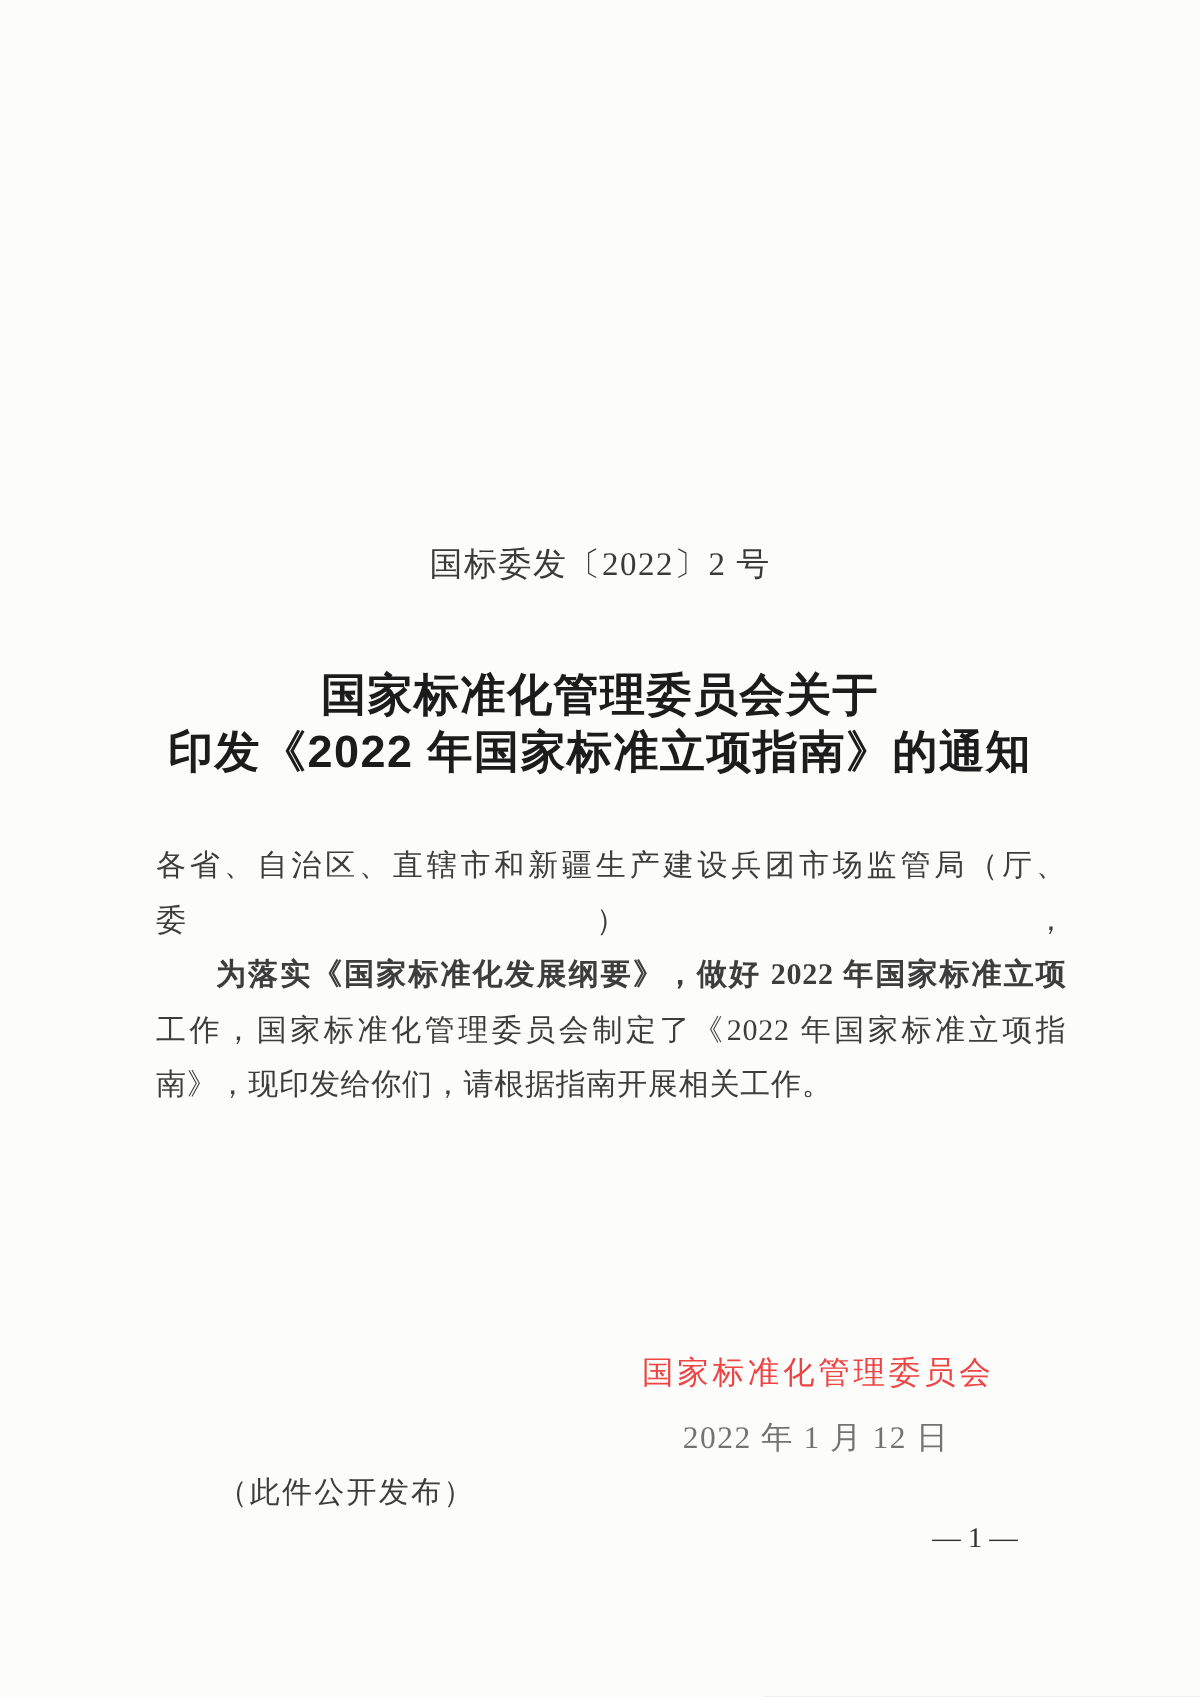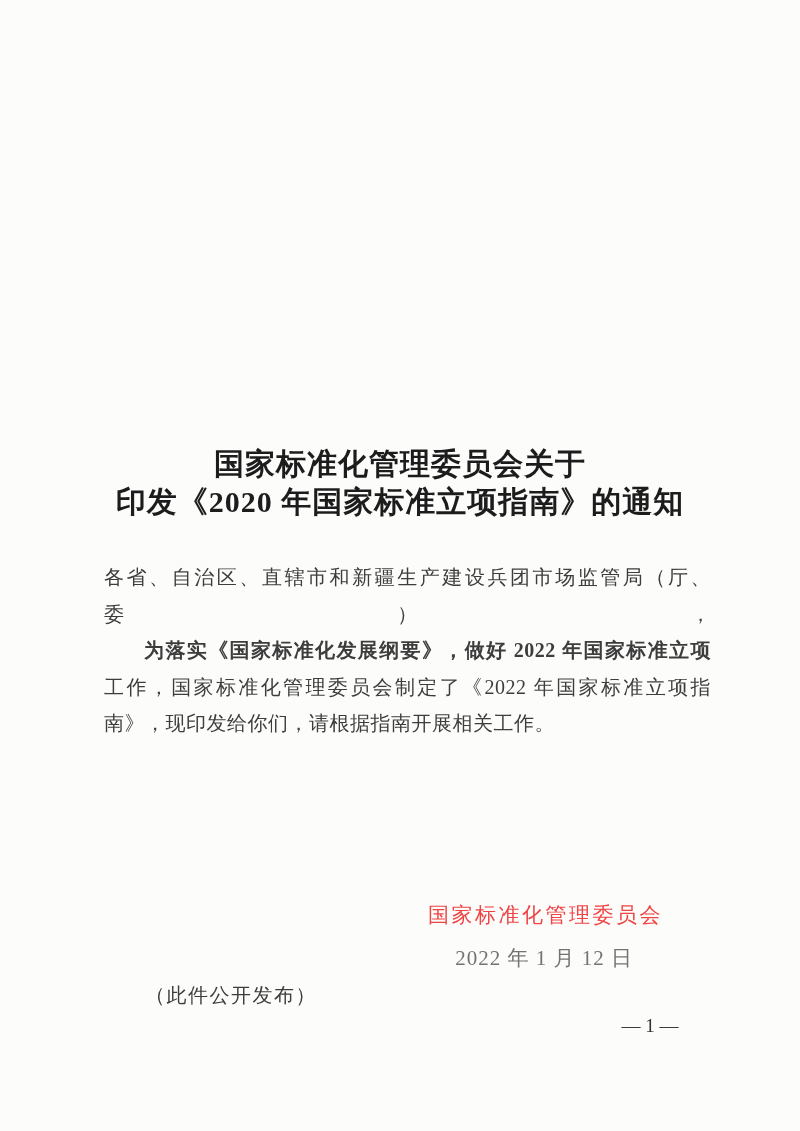--- a/index.html
+++ b/index.html
@@ -26,21 +26,21 @@
     line-height: 26px;
     letter-spacing: 1px;
     color: #3a3a3a;
   }
   .title {
     position: absolute;
     top: 445px;
     left: 0;
     width: 800px;
     text-align: center;
-    font-family: Liberation Serif, serif;
+    font-family: Liberation Sans, sans-serif;
     font-weight: 700;
     font-size: 30px;
     line-height: 38px;
     color: #1c1c1c;
     letter-spacing: 1px;
   }
   .body-block {
     position: absolute;
     top: 559px;
     left: 104px;
@@ -104,24 +104,25 @@
     font-size: 19px;
     line-height: 24px;
     color: #333333;
   }
 </style>
 </head>
 <body>
 
 <div class="page">
 
+  <div class="doc-number">国标委发〔2022〕2 号</div>
 
   <div class="title">
     <div>国家标准化管理委员会关于</div>
-    <div>印发《2020 年国家标准立项指南》的通知</div>
+    <div>印发《2022 年国家标准立项指南》的通知</div>
   </div>
 
   <div class="body-block">
       <div class="body-line full">各省、自治区、直辖市和新疆生产建设兵团市场监管局（厅、委），</div>
       <div class="body-line full indent">为落实《国家标准化发展纲要》，做好 2022 年国家标准立项</div>
       <div class="body-line full">工作，国家标准化管理委员会制定了《2022 年国家标准立项指</div>
       <div class="body-line">南》，现印发给你们，请根据指南开展相关工作。</div>
     </div>
 
   <div class="signature">国家标准化管理委员会</div>

